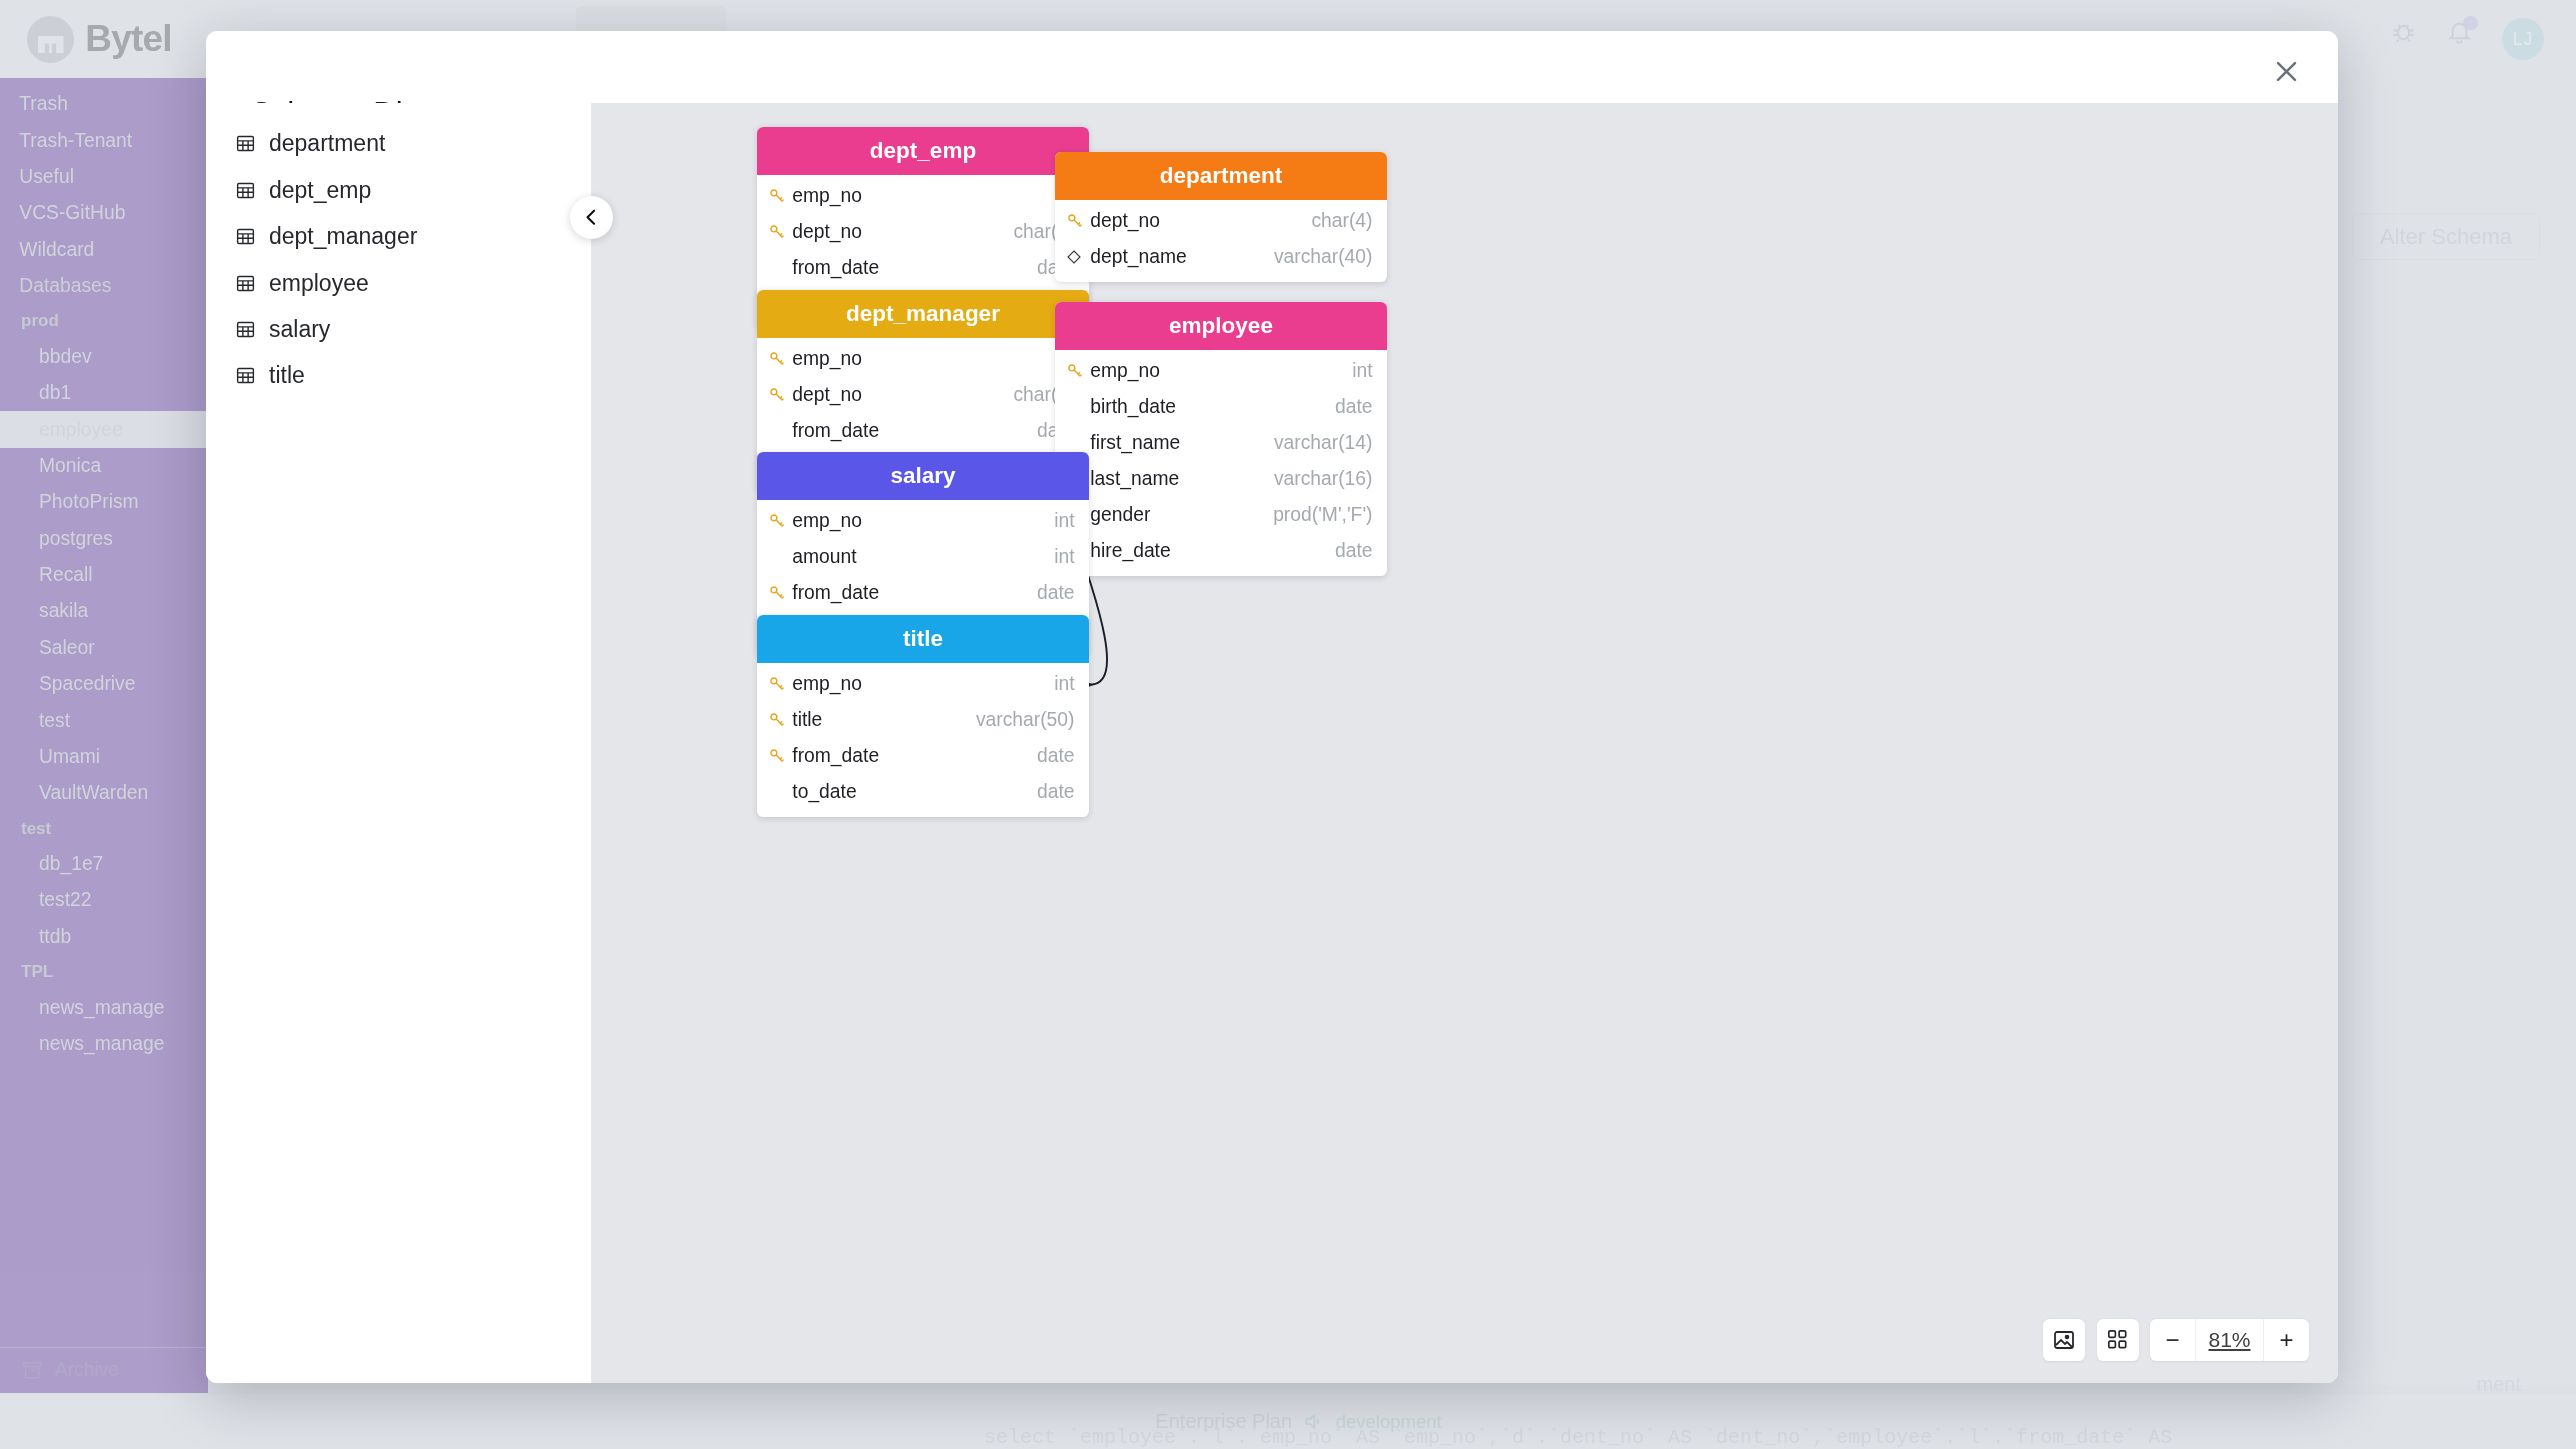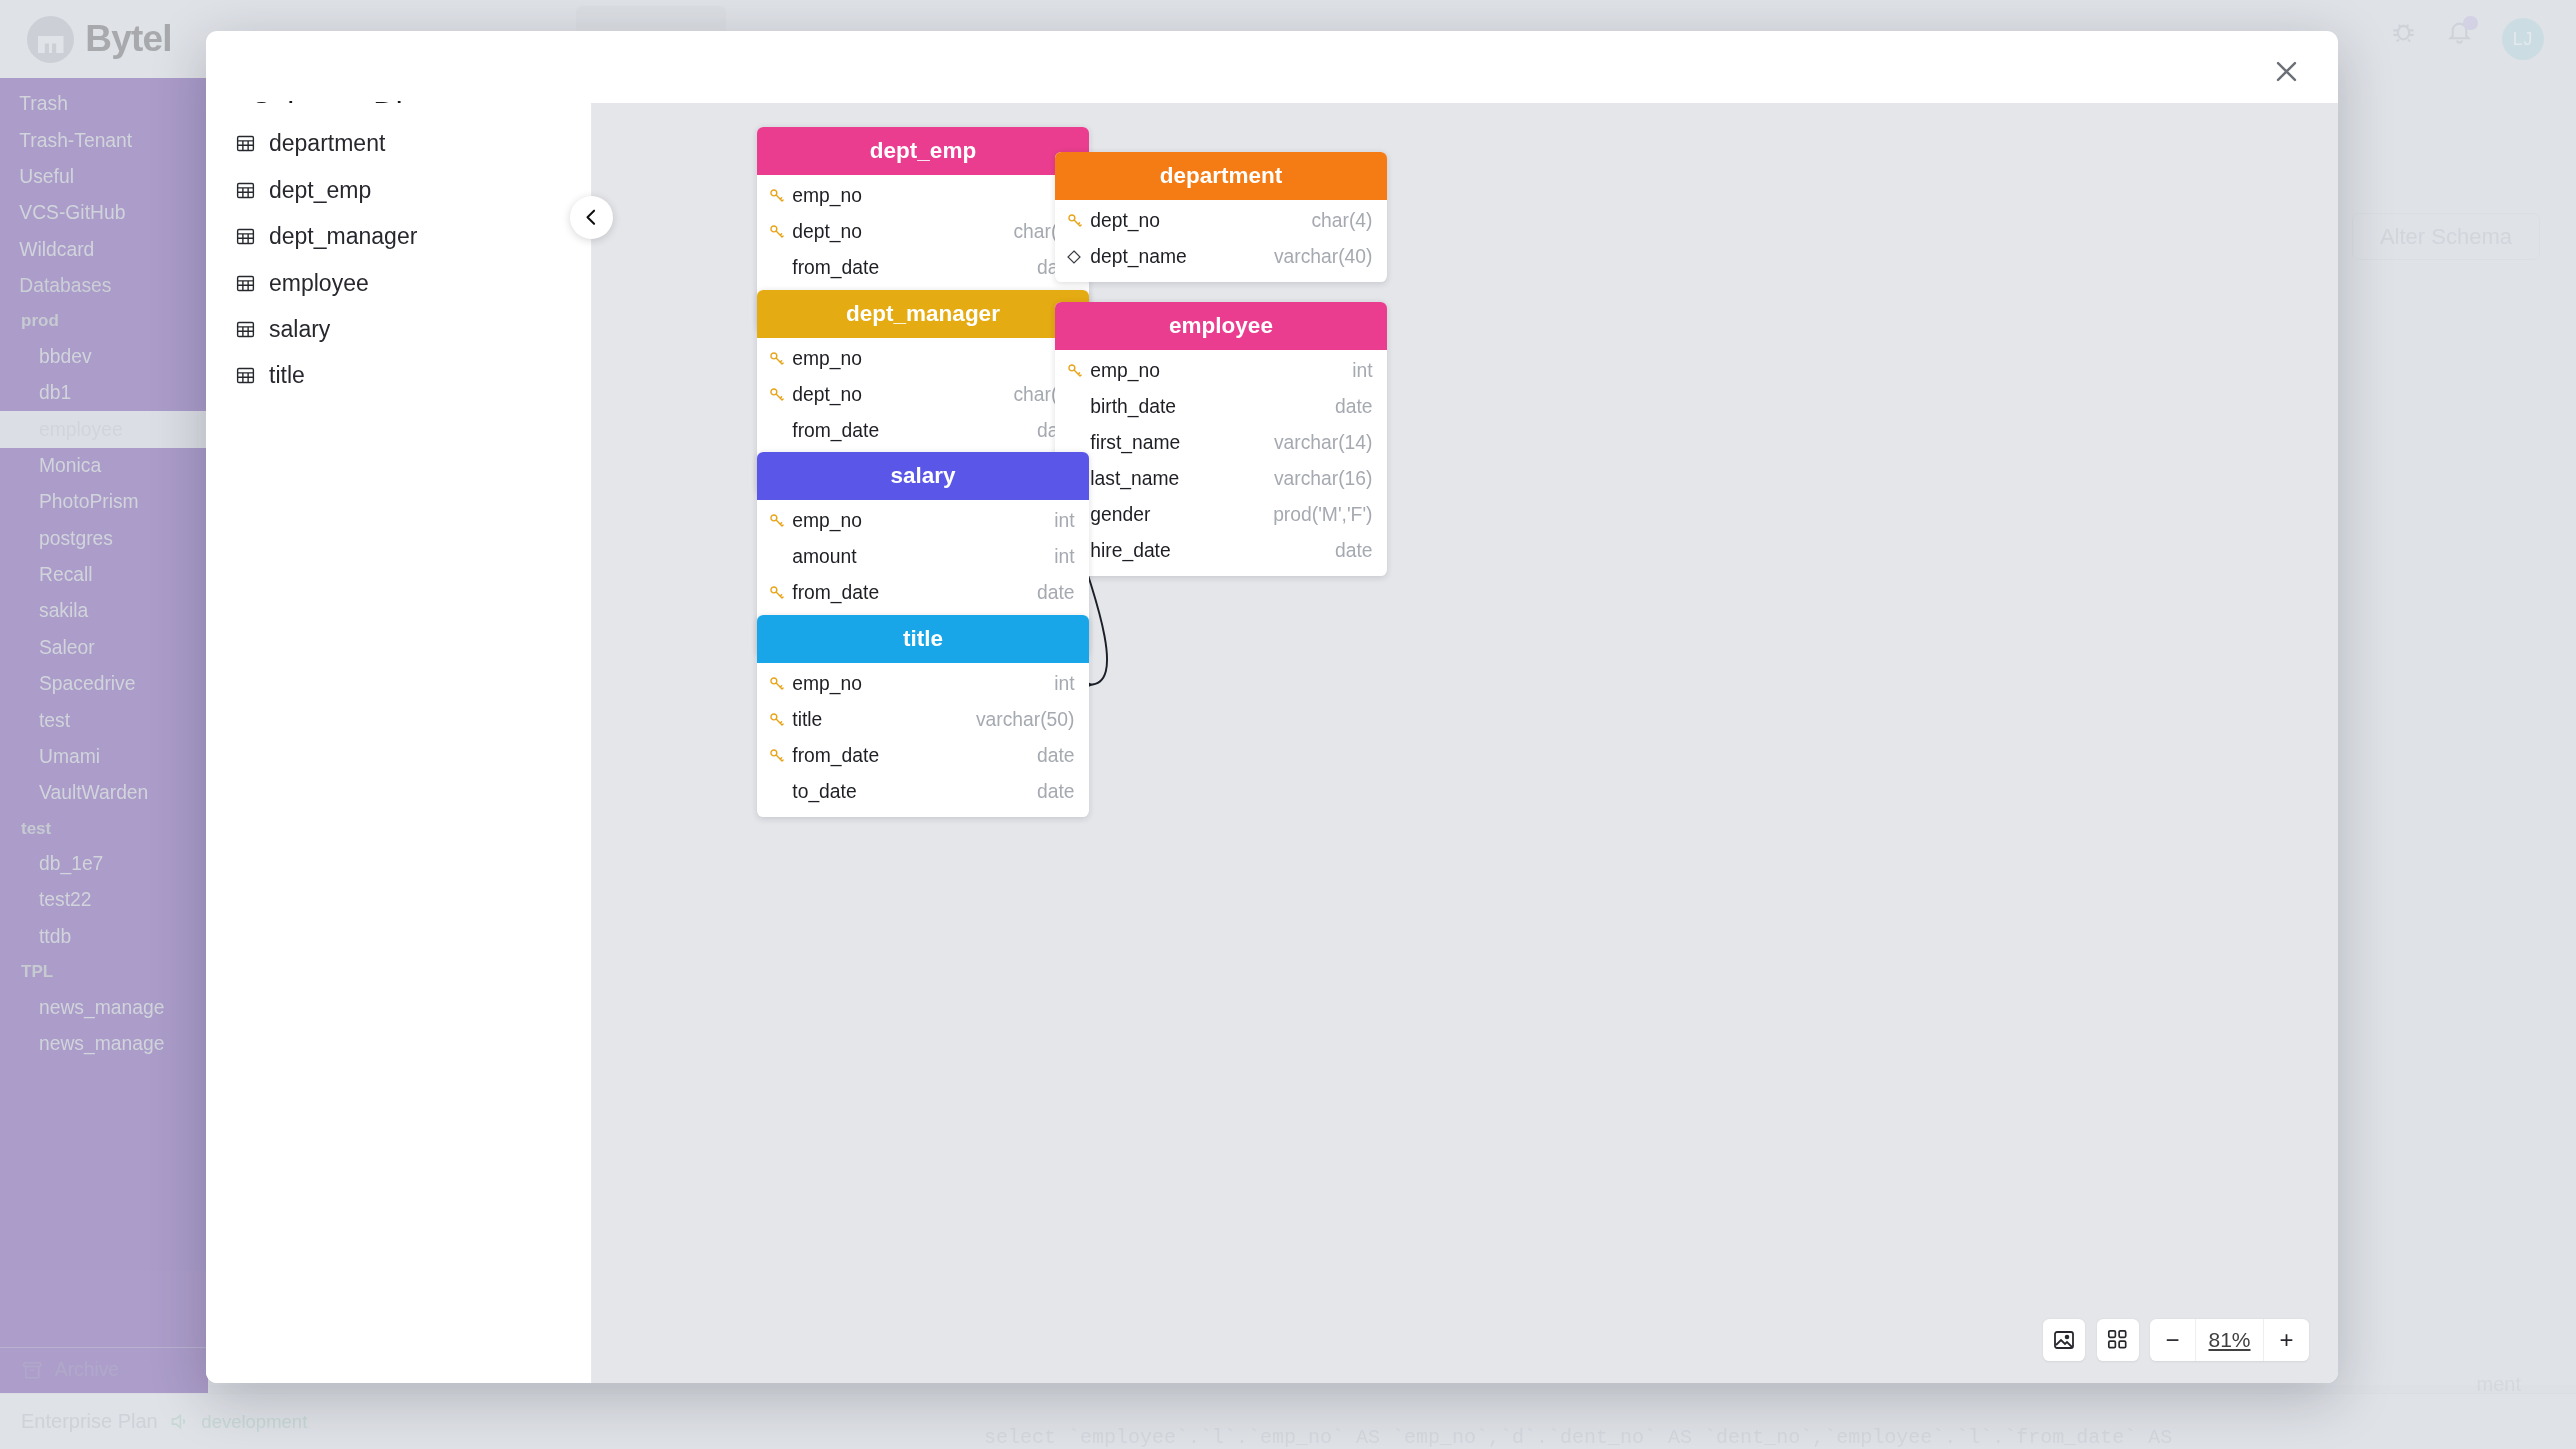--- a/index.html
+++ b/index.html
@@ -80,20 +80,21 @@
     padding: 11.3px 0 11.3px 21px;
     border-top: 0.8px solid #d6dade;
     font-size: 19.3px; color: #b9bfc7;
   }
   #bg-footer {
     position: absolute; left: 0; bottom: 0; width: 2576px; height: 56px;
     background: #dfe2e7;
     display: flex; align-items: center; gap: 11.3px; padding-left: 21px;
     font-size: 20px; color: #b2b8c0;
     border-top: 0.8px solid #d6dade;
+    justify-content: center;
   }
   .env-badge { color: #9dc6b4; font-size: 18.5px; }
 
   #bg-alter-schema {
     position: absolute; right: 36px; top: 213px;
     padding: 9.7px 27px; border: 0.8px solid #d3d7dd; border-radius: 6.4px;
     font-size: 22px; color: #bcc2ca; background: #dfe2e7;
   }
   #bg-ment {
     position: absolute; right: 55px; top: 1373px;

